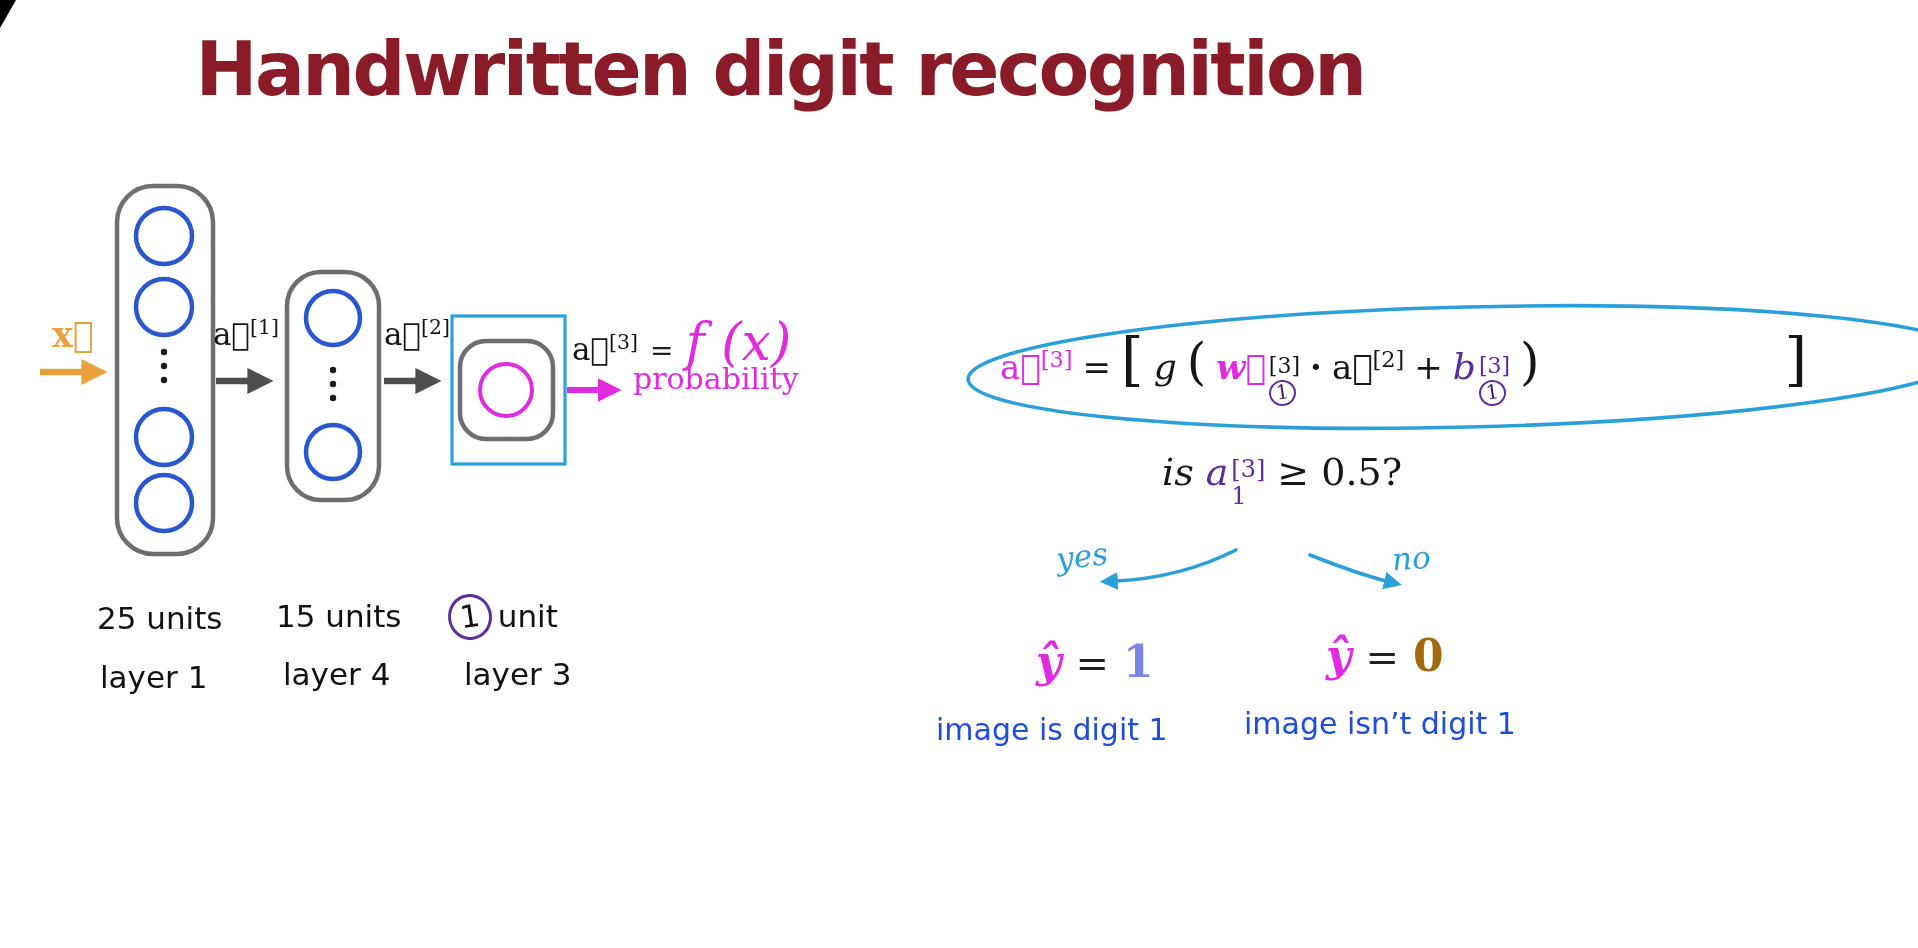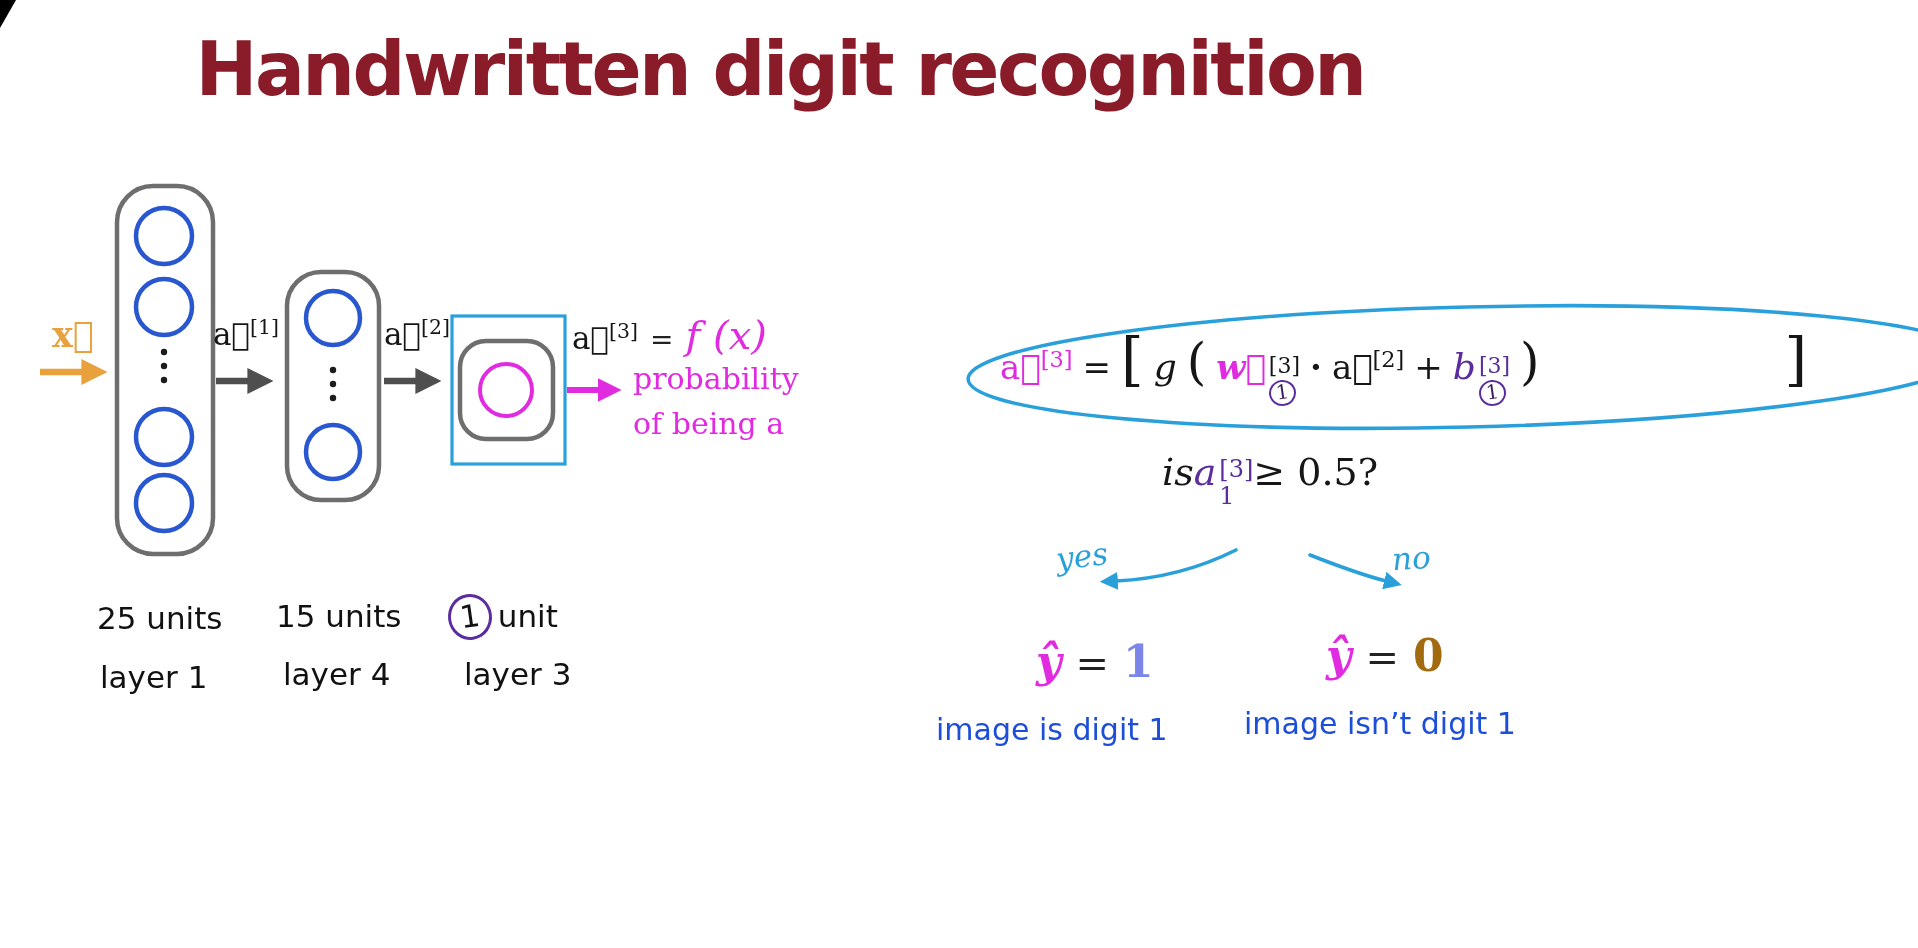--- a/index.html
+++ b/index.html
@@ -14,21 +14,21 @@
   .title{left:780px;top:26px;transform:translateX(-50%);font-size:74px;font-weight:bold;
          letter-spacing:-2.5px;color:#8A1C2A;white-space:nowrap;}
 
   .x-label{left:52px;top:314px;font-family:"DejaVu Serif",serif;font-weight:bold;
            font-size:35px;color:#E8A13C;}
 
   .act-label{font-family:"DejaVu Serif",serif;font-size:31px;color:#161616;line-height:1.1;}
   .sup{font-size:0.66em;vertical-align:0.52em;}
 
   .a3eq{left:572px;top:312px;gap:12px;}
-  .fx{font-family:"DejaVu Serif",serif;font-style:italic;font-size:40px;color:#E12BE1;}
+  .fx{font-family:"DejaVu Serif",serif;font-style:italic;font-size:52px;color:#E12BE1;}
   .eq-mid{font-size:28px;color:#222;}
 
   .prob{left:633px;top:356px;font-family:"DejaVu Serif",serif;font-size:30px;
         color:#E12BE1;line-height:45px;}
   .outlayer{left:460px;top:474px;font-family:"DejaVu Serif",serif;font-size:34px;
         color:#E12BE1;line-height:45px;}
 
   .caption{font-size:31px;color:#111;white-space:nowrap;}
   .circled-one{display:inline-block;border:3px solid #5B2D9E;border-radius:50%;
         padding:1px 9px 3px;transform:rotate(-8deg);margin-right:6px;}
@@ -42,21 +42,21 @@
   .f-w{font-style:italic;font-weight:bold;color:#E12BE1;}
   .f-b{font-style:italic;font-size:36px;color:#5B2D9E;}
   .f-dot{font-weight:bold;}
   .supsub{display:inline-flex;flex-direction:column;align-items:flex-start;
         line-height:1;margin-left:3px;transform:translateY(-6px);}
   .ss-sup{font-size:22px;}
   .ss-sub{font-size:20px;margin-top:3px;}
   .circ{border:2.5px solid #5B2D9E;border-radius:50%;padding:0 5px 2px;
         transform:rotate(-8deg);color:#3A2060;}
 
-  .question{left:1162px;top:450px;font-family:"DejaVu Serif",serif;
+  .question{left:1162px;top:450px;gap:12px;font-family:"DejaVu Serif",serif;
         font-size:38px;color:#161616;}
   .q-is{font-style:italic;}
   .q-a{font-style:italic;color:#5B2D9E;}
   .q-supsub{transform:translateY(-8px);}
   .q-supsub .ss-sup,.q-supsub .ss-sub{color:#5B2D9E;font-size:24px;}
 
   .hand{font-family:"DejaVu Serif",serif;font-style:italic;font-size:31px;color:#2AA0DB;}
   .yes-word{left:1056px;top:538px;transform:rotate(-7deg);}
   .no-word{left:1392px;top:540px;transform:rotate(-4deg);}
 
@@ -148,21 +148,20 @@
   </div>
 
   <div class="abs row a3eq">
     <span class="act-label magenta"><span>a⃗</span><span class="sup">[3]</span></span>
     <span class="eq-mid">=</span>
     <span class="fx">f (x)</span>
   </div>
 
   <div class="abs prob">
     <div>probability</div>
-    <div>of being a</div>
   </div>
 
 
   <div class="abs caption" style="left:97px;top:600px">25 units</div>
   <div class="abs caption" style="left:100px;top:659px">layer 1</div>
   <div class="abs caption" style="left:276px;top:598px">15 units</div>
   <div class="abs caption" style="left:283px;top:656px">layer 4</div>
   <div class="abs caption" style="left:448px;top:594px">
     <span class="circled-one">1</span><span>unit</span>
   </div>

